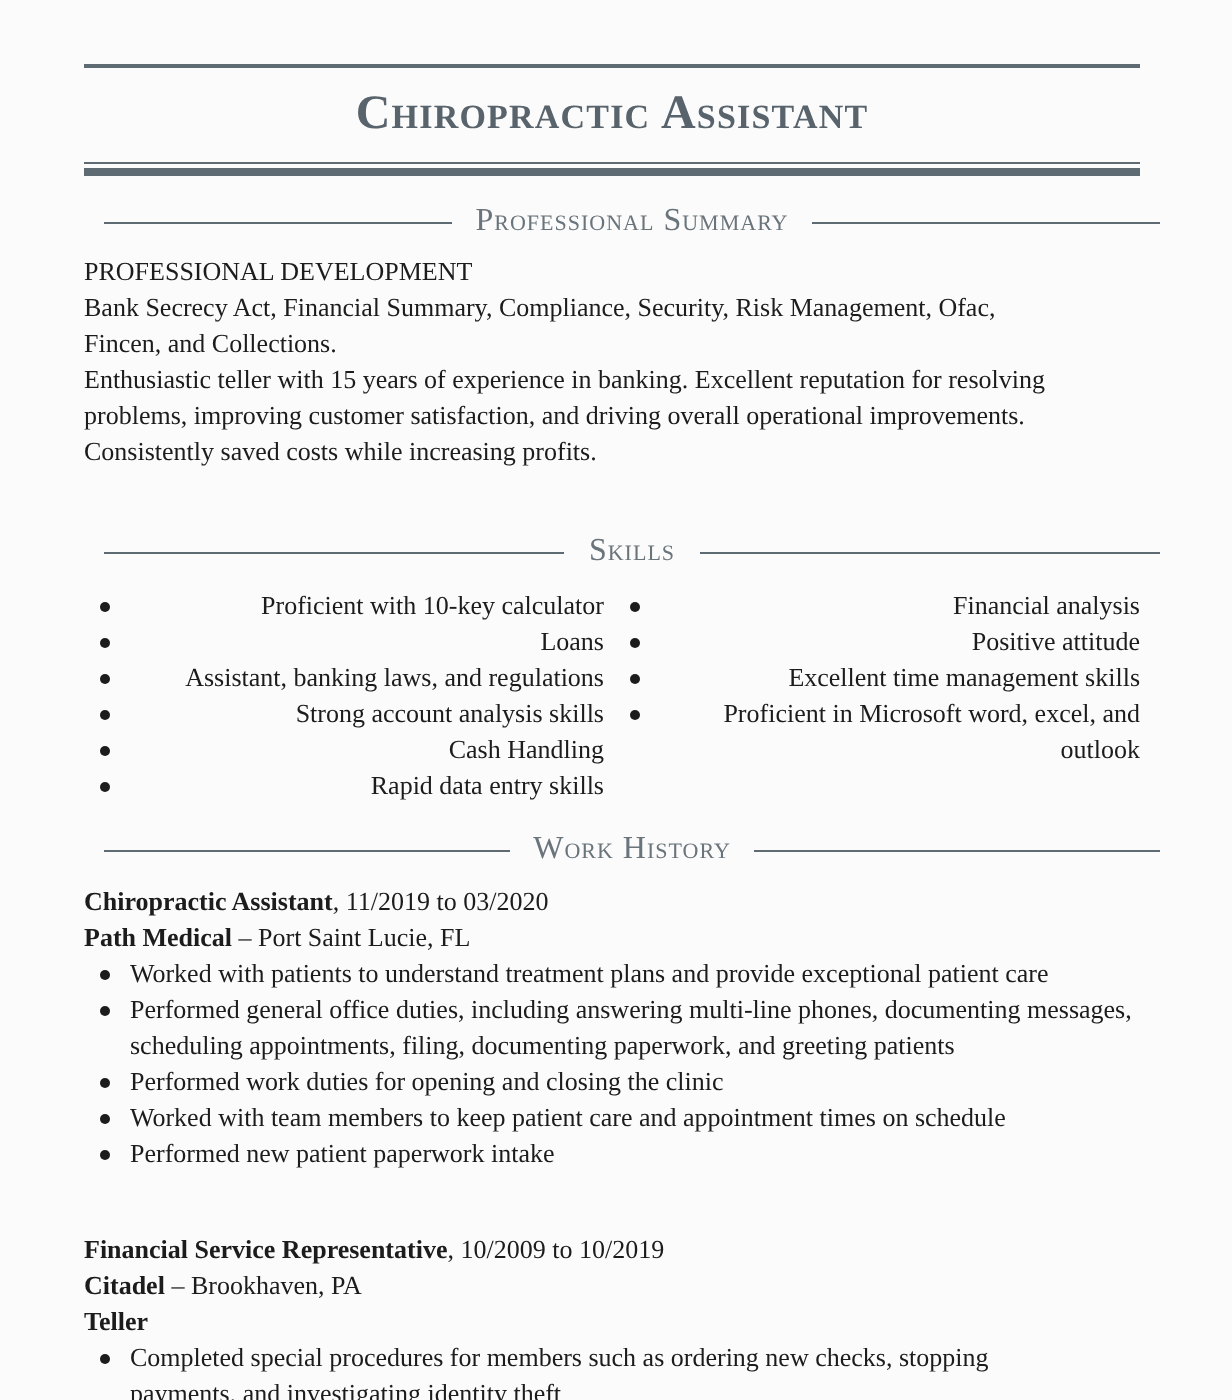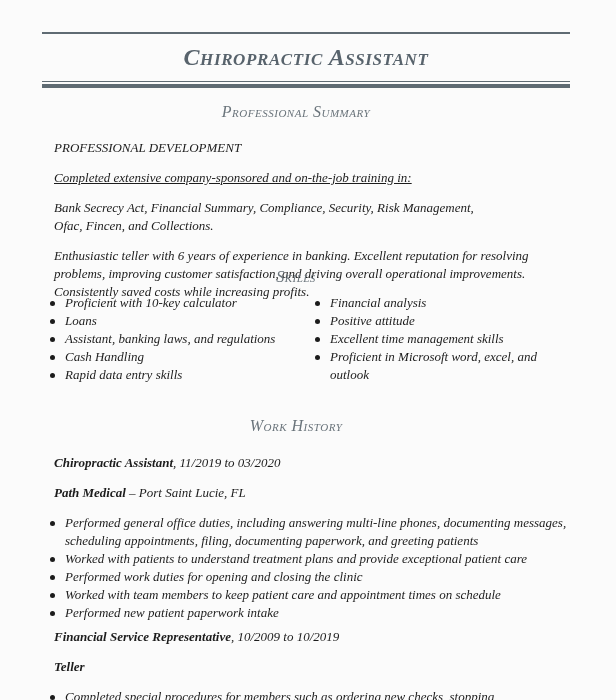--- a/index.html
+++ b/index.html
@@ -2,51 +2,51 @@
 <html><head>
   <meta charset="utf-8">
   <style>
     html, body { margin: 0; padding: 0; }
     body {
       width: 616px; height: 700px; overflow: hidden;
       background: #fbfbfb;
       font-family: "Liberation Serif", "DejaVu Serif", serif;
       color: #1c1c1c;
     }
-    .page { position: relative; width: 542px; height: 700px; font-style: italic; }
+    .page { position: relative; width: 542px; height: 700px; }
     .top-rule { position: absolute; left: 42px; width: 528px; top: 32px; height: 0; border-top: 2px solid #5f6b73; }
     .title {
       position: absolute; left: 42px; width: 528px; top: 44px;
       text-align: center; font-size: 24px; font-weight: bold;
       color: #58636c; font-variant: small-caps; letter-spacing: 0.6px;
     }
     .title-rule-thin { position: absolute; left: 42px; width: 528px; top: 81px; border-top: 1px solid #5f6b73; }
     .title-rule-thick { position: absolute; left: 42px; width: 528px; top: 84px; height: 4px; background: #5f6b73; }
 
     .section-head {
-      position: absolute; left: 32px; width: 528px; height: 18px;
-      display: flex; align-items: center; flex-direction: column;
+      position: absolute; left: 52px; width: 528px; height: 18px;
+      display: flex; align-items: center;
     }
     .section-head .rule { flex: 1; border-top: 1px solid #5f6b73; height: 0; }
     .section-head .label {
       padding: 0 12px; font-size: 16px; color: #6a747b;
       font-variant: small-caps; letter-spacing: 0.5px; line-height: 18px;
     }
 
     .block { position: absolute; left: 42px; width: 528px; font-size: 13px; line-height: 18px; }
-    .block p { margin: 12px; }
+    .block p { margin: 0; }
     .u { text-decoration: underline; }
 
     ul { margin: 0; padding: 0; list-style: none; }
     li { position: relative; padding-left: 23px; font-size: 13px; line-height: 18px; }
     li::before {
       content: ""; position: absolute; left: 8px; top: 7px;
       width: 5px; height: 5px; border-radius: 50%; background: #1c1c1c;
     }
-    .skills-col { position: absolute; top: 294px; font-size: 13px; }
+    .skills-col { position: absolute; top: 294px; font-size: 13px; text-align: right; }
     .skills-left { left: 42px; width: 260px; }
     .skills-right { left: 307px; width: 263px; }
 
     .job-title b, .employer b, .role b { font-weight: bold; }
     .job-bullets li { padding-left: 23px; }
   </style>
 </head>
 <body>
 
 <div class="page">
@@ -55,62 +55,63 @@
   <div class="title-rule-thin"></div>
   <div class="title-rule-thick"></div>
 
   <div class="section-head" style="top:102px;">
     <div class="rule"></div>
     <span class="label">Professional Summary</span>
     <div class="rule"></div>
   </div>
   <div class="block" style="top:127px;">
     <p>PROFESSIONAL DEVELOPMENT</p>
-    <p class="u">Completed extensive company-sponsored and on-the-job training in:</p>
     <p style="padding-right:58px;">Bank Secrecy Act, Financial Summary, Compliance, Security, Risk Management, Ofac, Fincen, and Collections.</p>
-    <p>Enthusiastic teller with 6 years of experience in banking. Excellent reputation for resolving problems, improving customer satisfaction, and driving overall operational improvements. Consistently saved costs while increasing profits.</p>
+    <p>Enthusiastic teller with 15 years of experience in banking. Excellent reputation for resolving problems, improving customer satisfaction, and driving overall operational improvements. Consistently saved costs while increasing profits.</p>
   </div>
 
   <div class="section-head" style="top:267px;">
     <div class="rule"></div>
     <span class="label">Skills</span>
     <div class="rule"></div>
   </div>
   <ul class="skills-col skills-left">
     <li>Proficient with 10-key calculator</li>
     <li>Loans</li>
     <li>Assistant, banking laws, and regulations</li>
+    <li>Strong account analysis skills</li>
     <li>Cash Handling</li>
     <li>Rapid data entry skills</li>
   </ul>
   <ul class="skills-col skills-right">
     <li>Financial analysis</li>
     <li>Positive attitude</li>
     <li>Excellent time management skills</li>
     <li>Proficient in Microsoft word, excel, and outlook</li>
   </ul>
 
   <div class="section-head" style="top:416px;">
     <div class="rule"></div>
     <span class="label">Work History</span>
     <div class="rule"></div>
   </div>
 
   <div class="block" style="top:442px;">
     <p class="job-title"><b>Chiropractic Assistant</b><span>, 11/2019 to 03/2020</span></p>
     <p class="employer"><b>Path Medical</b><span> – Port Saint Lucie, FL</span></p>
     <ul class="job-bullets">
+      <li>Worked with patients to understand treatment plans and provide exceptional patient care</li>
       <li>Performed general office duties, including answering multi-line phones, documenting messages, scheduling appointments, filing, documenting paperwork, and greeting patients</li>
-      <li>Worked with patients to understand treatment plans and provide exceptional patient care</li>
       <li>Performed work duties for opening and closing the clinic</li>
       <li>Worked with team members to keep patient care and appointment times on schedule</li>
       <li>Performed new patient paperwork intake</li>
     </ul>
   </div>
 
   <div class="block" style="top:616px;">
     <p class="job-title"><b>Financial Service Representative</b><span>, 10/2009 to 10/2019</span></p>
+    <p class="employer"><b>Citadel</b><span> – Brookhaven, PA</span></p>
     <p class="role"><b>Teller</b></p>
     <ul class="job-bullets">
       <li style="padding-right:40px;">Completed special procedures for members such as ordering new checks, stopping payments, and investigating identity theft</li>
     </ul>
   </div>
 </div>
 
 </body></html>

